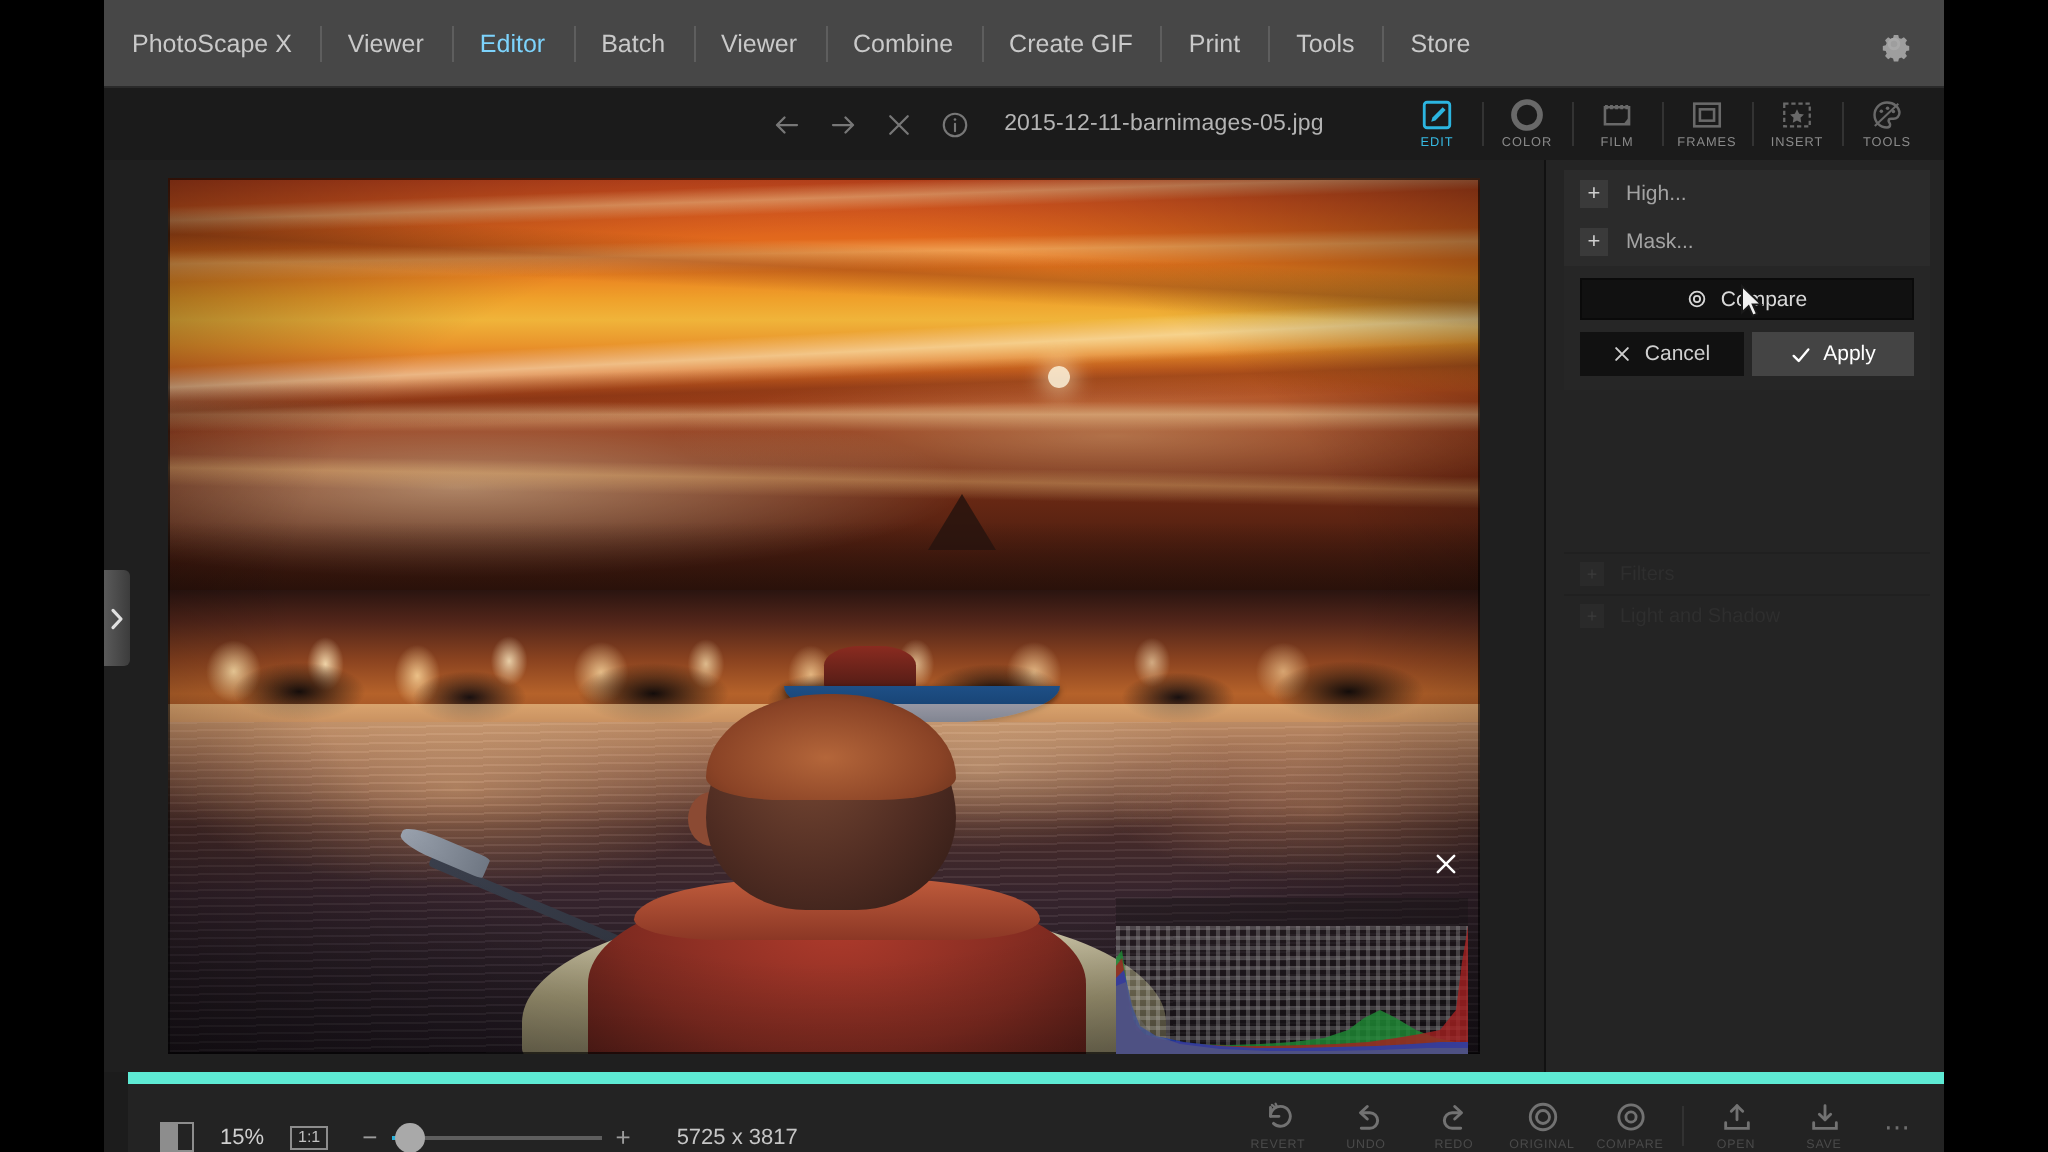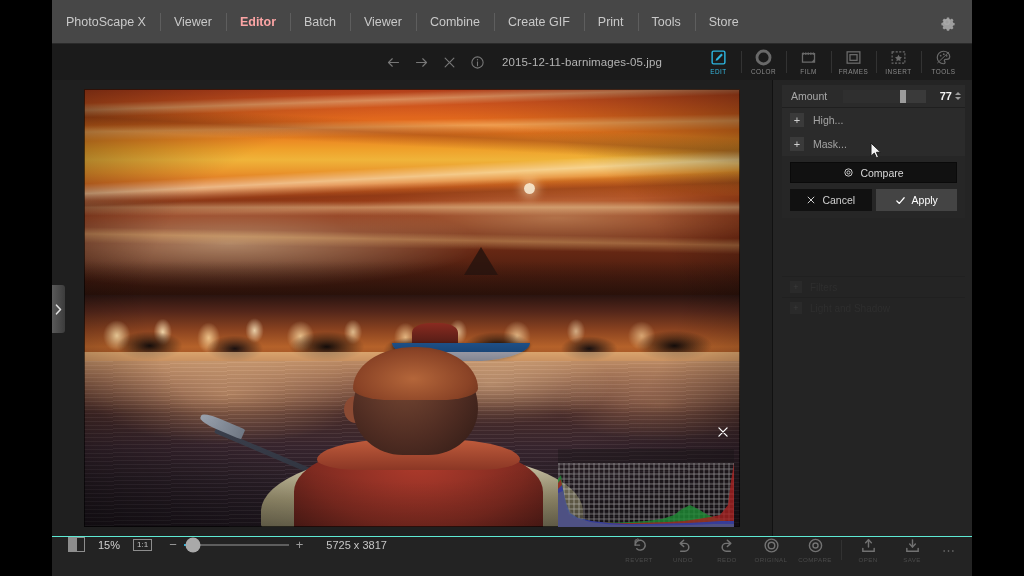--- a/index.html
+++ b/index.html
@@ -24,21 +24,21 @@
   }
   .menu-items{ display:flex; align-items:center; height:100%; }
   .menu-item{
     position:relative; color:#c9c9c9; font-size:12.5px; padding:0 14px;
     height:20px; line-height:20px; white-space:nowrap; cursor:default;
   }
   .menu-item + .menu-item::before{
     content:""; position:absolute; left:0; top:1px; bottom:1px; width:1px;
     background:#5e5e5e;
   }
-  .menu-item.active{ color:#fca5a5; font-weight:bold; }
+  .menu-item.active{ color:#7dd3fc; font-weight:normal; }
   .gear-btn{
     position:absolute; right:14px; top:50%; transform:translateY(-50%);
     width:22px; height:22px; cursor:pointer; opacity:.75;
   }
 
   
   .navbar{
     position:absolute; left:0; top:44px; width:100%; height:36px;
     background:#1b1b1b; display:flex; align-items:center;justify-content:center;
   }
@@ -308,22 +308,22 @@
     width:12px; height:12px; background:#2a2a2a; color:#3c3c3c; font-size:9px;
     display:flex; align-items:center; justify-content:center; margin-right:8px;
   }
   .dimrow .dl{ color:#2e2e2e; font-size:10px; }
 
   
   .cursor{ position:absolute; left:818px; top:62px; width:13px; height:17px; z-index:40; pointer-events:none; }
 
   
   .bottombar{
-    position:absolute; left:0; right:0; bottom:0; height:40px;
-    background:#232323; border-top:1px solid #5eead4; display:flex; align-items:flex-start;
+    position:absolute; left:12px; right:0; bottom:0; height:40px;
+    background:#232323; border-top:6px solid #5eead4; display:flex; align-items:flex-end;
   }
   .bb-left{ display:flex; align-items:center; gap:9px; padding-left:16px; }
   .split-ic{ width:17px; height:15px; border:1.4px solid #8d8d8d; display:flex; cursor:pointer; }
   .split-ic i{ display:block; width:50%; height:100%; background:#8d8d8d; }
   .zoom-val{ color:#cfcfcf; font-size:11px; min-width:30px; text-align:center; }
   .oneone{
     border:1.3px solid #8d8d8d; color:#c2c2c2; font-size:8px; padding:1px 3px; cursor:pointer;
     line-height:1;
   }
   .zslider{ display:flex; align-items:center; gap:7px; margin-left:8px; }
@@ -514,34 +514,20 @@
             <path d="M0,78 L0,44 L5,42 L10,58 L18,68 L32,73 L52,75.5 L76,76.5 L104,76.5 L132,76 L156,75 L176,75 L176,78 Z" fill="#6a6a6a" opacity=".45"></path>
           </svg>
         </div>
       </div>
     </div>
 
     <div class="rpanel">
       <div class="hdr-box">
 
         <div id="slider-rows">
-            <div class="row">
-     <span class="lbl">Amount</span>
-     <span class="slider">
-       <span class="fill-left" style="width:72%"></span>
-       <span class="knob" style="left:calc(72% - 3px)"></span>
-     </span>
-     <span class="spin">
-       <span class="val">77</span>
-       <span class="arrows">
-         <i class="ar up"></i>
-         <i class="ar dn"></i>
-       </span>
-     </span>
-   </div>
           </div>
         <div id="expand-rows">
             <div class="plusrow">
      <span class="plusbox">+</span>
      <span class="pl">High...</span>
    </div>
             <div class="plusrow">
      <span class="plusbox">+</span>
      <span class="pl">Mask...</span>
    </div>

